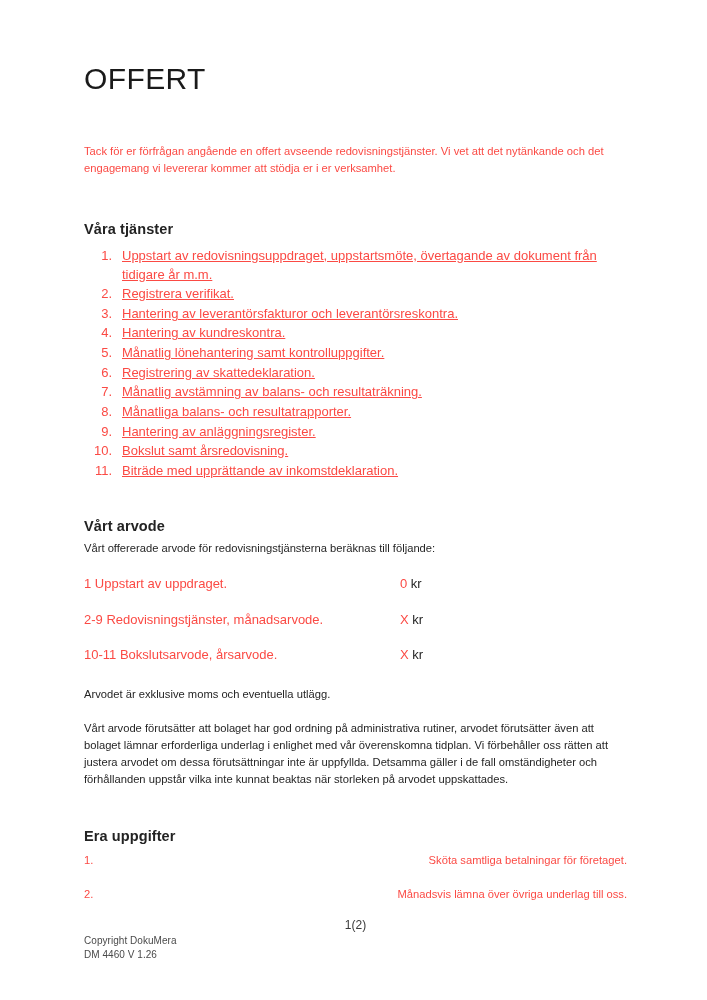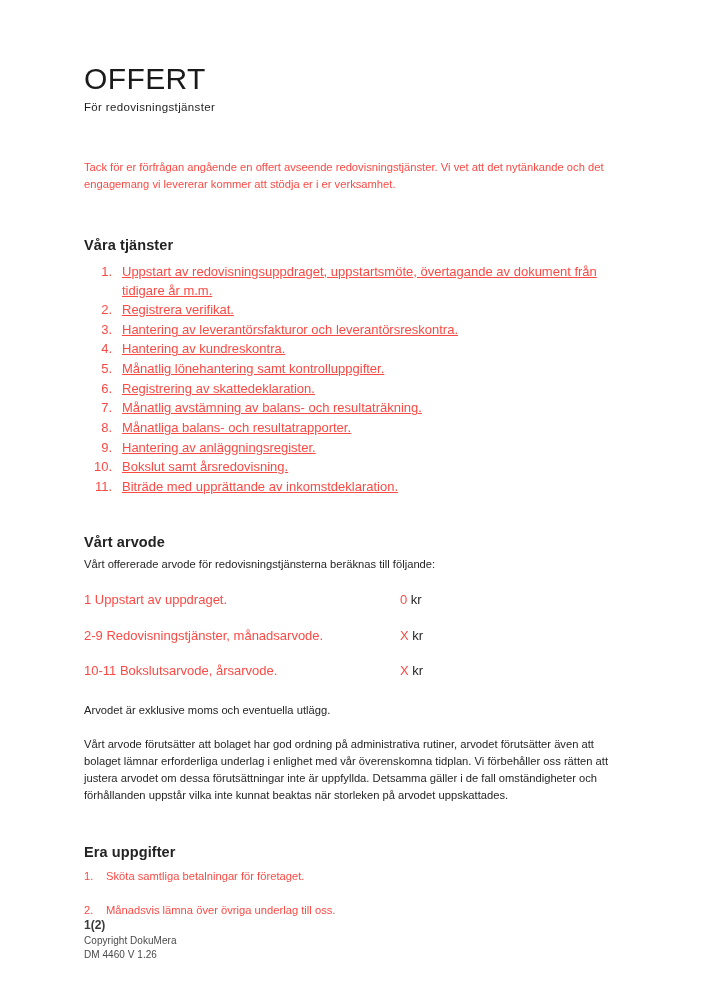--- a/index.html
+++ b/index.html
@@ -147,61 +147,60 @@
     counter-reset: tsk;
     color: #fb4a44;
     font-size: 11.2px;
     line-height: 1.5;
   }
   ol.tasks > li {
     counter-increment: tsk;
     position: relative;
     padding-left: 22px;
     margin-bottom: 17px;
+    text-align: right;
   }
   ol.tasks > li:last-child { margin-bottom: 16px; }
   ol.tasks > li::before {
     content: counter(tsk) ".";
     position: absolute;
     left: 0;
     width: 12px;
     text-align: left;
     color: #fb4a44;
   }
 
   
   .page-number {
     position: absolute;
     left: 0;
     top: 918px;
     width: 543px;
-    text-align: left;
+    text-align: center;
     font-size: 12px;
     color: #3a3a3a;
-    font-weight: bold;
   }
   .footer-meta {
     position: absolute;
     left: 0;
     top: 934px;
     font-size: 10px;
     line-height: 1.42;
     color: #4a4a4a;
     letter-spacing: 0.05px;
   }
   .footer-meta div { white-space: pre; }
 </style>
 </head>
 <body>
 
 <div class="page">
   <div class="content">
 
     <h1 class="doc-title">OFFERT</h1>
-    <div class="doc-subtitle">För redovisningstjänster</div>
 
     <p class="intro">Tack för er förfrågan angående en offert avseende redovisningstjänster. Vi vet att det nytänkande och det engagemang vi levererar kommer att stödja er i er verksamhet.</p>
 
     <h2 class="section-heading sh-services">Våra tjänster</h2>
     <ol class="services">
       <li>Uppstart av redovisningsuppdraget, uppstartsmöte, övertagande av dokument från tidigare år m.m.</li>
       <li>Registrera verifikat.</li>
       <li>Hantering av leverantörsfakturor och leverantörsreskontra.</li>
       <li>Hantering av kundreskontra.</li>
       <li>Månatlig lönehantering samt kontrolluppgifter.</li>

